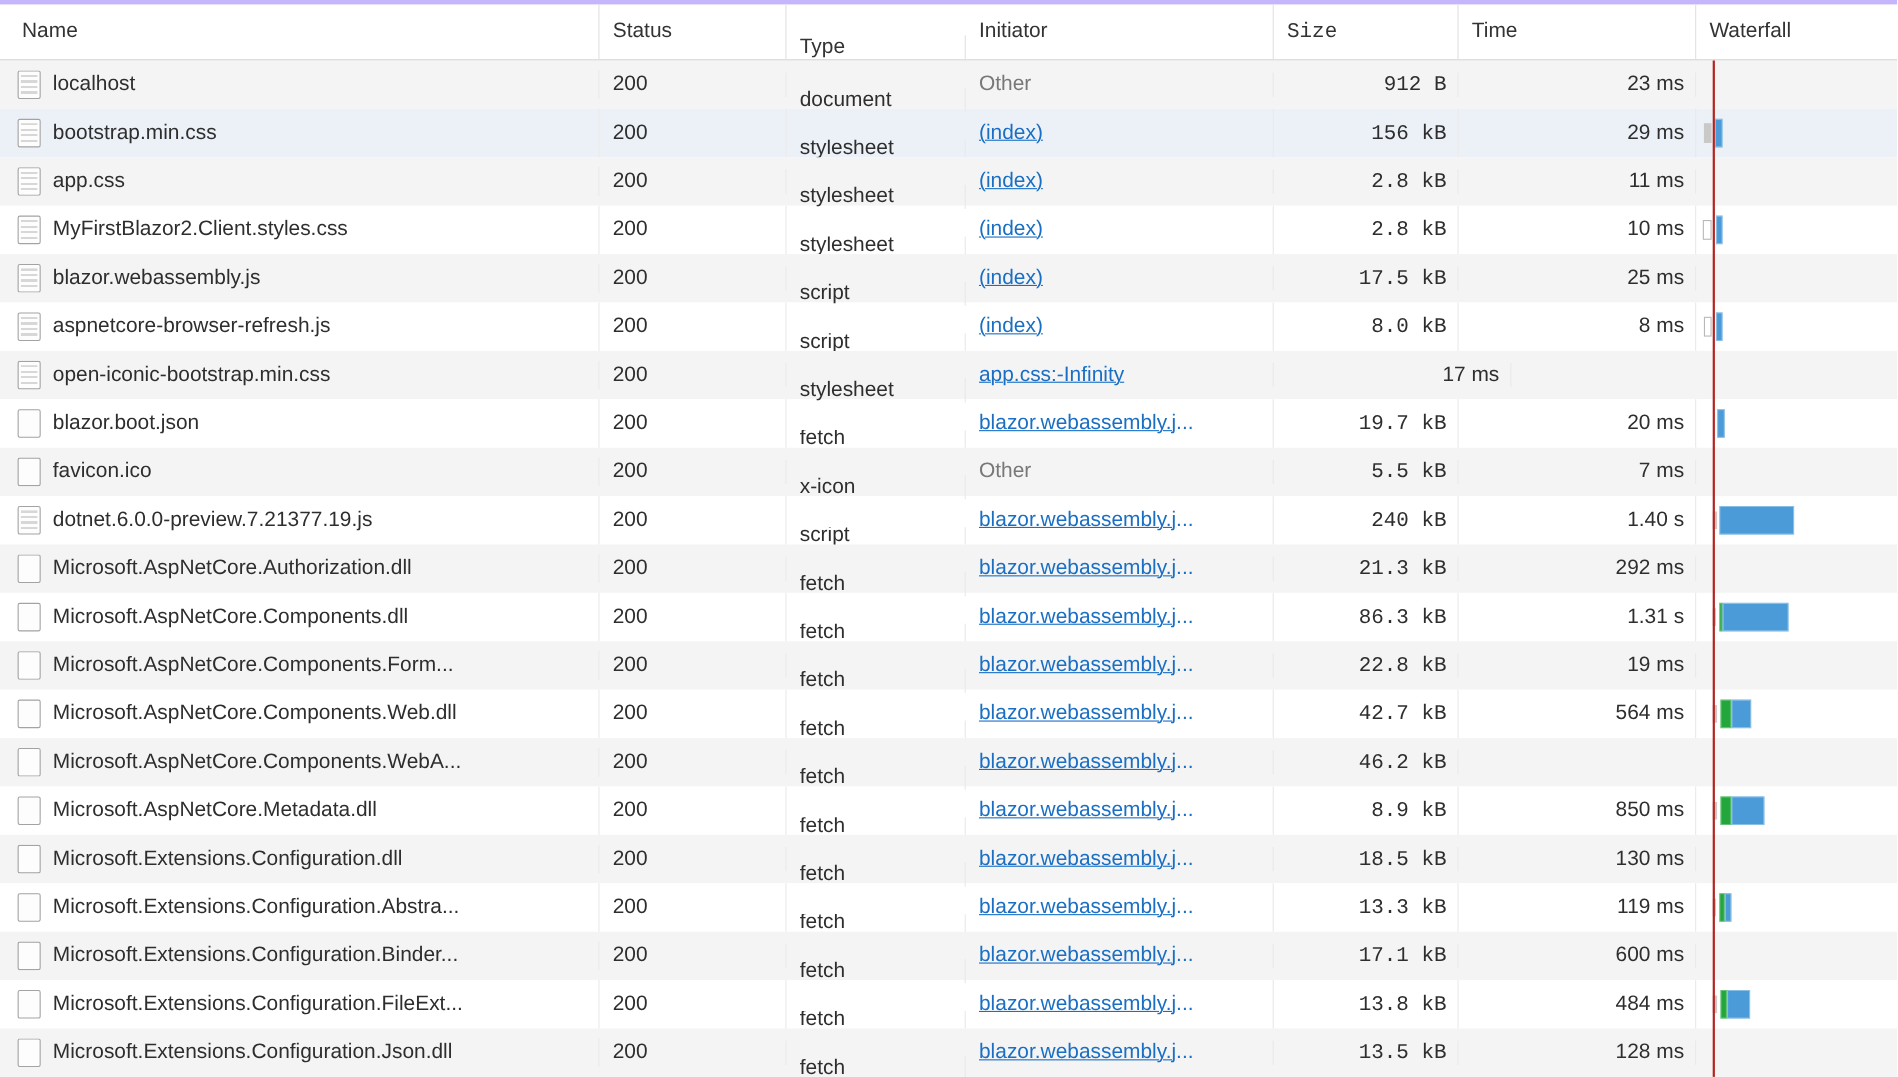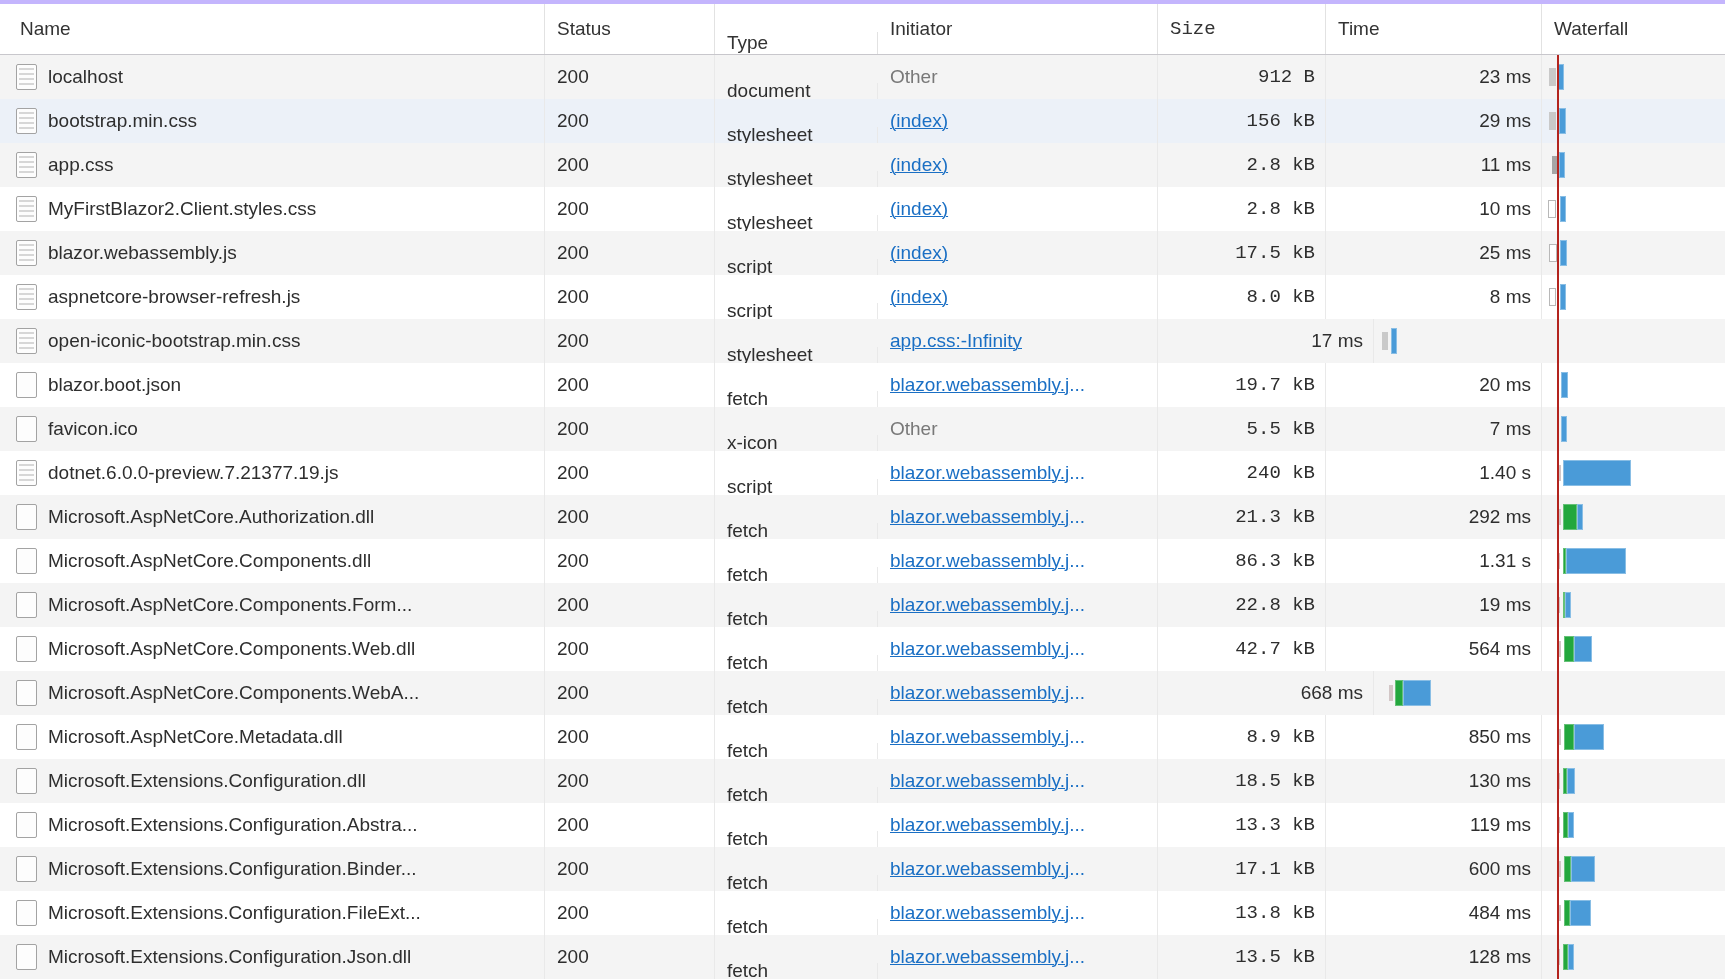--- a/index.html
+++ b/index.html
@@ -28,21 +28,21 @@
   .c-status    { width:170px; }
   .c-type      { width:163px;margin-top:28px; }
   .c-initiator { width:280px; }
   .c-size      { width:168px;font-family:Liberation Mono, monospace; }
   .c-time      { width:216px; }
   .c-waterfall { width:183px; }
 
   
   .tbody { position:relative; }
   .row { display:flex; height:44px; background:#fff; }
-  .row.stripe    { background:var(--row-stripe); }
+  .row.stripe    { background:var(--row-stripe);align-items:center; }
   .row.highlight { background:var(--row-highlight); }
 
   .cell {
     box-sizing:border-box; display:flex; align-items:center;
     padding:0 12px; border-right:1px solid #e9e9e9;
     white-space:nowrap; overflow:hidden;
   }
   .cell.num { justify-content:flex-end; padding-right:10px; }
   .cell.c-name { padding-left:16px; }
   .cell.c-waterfall { padding:0; position:relative; border-right:none; }
@@ -340,21 +340,21 @@
     <div class="cell c-name">
       <span class="file-icon"></span>
       <span class="name-text">Microsoft.AspNetCore.Components.WebA...</span>
     </div>
     <div class="cell c-status">200</div>
     <div class="cell c-type">fetch</div>
     <div class="cell c-initiator">
           <span class="init-link">blazor.webassembly.j</span>
           <span class="init-ellipsis">...</span>
         </div>
-    <div class="cell c-time num">668 ms</div>
+    <div class="cell c-size num">46.2 kB</div>
     <div class="cell c-waterfall">
           <div class="wf-seg wf-sliver" style="left: 15px; width: 4px;"></div>
           <div class="wf-seg wf-green" style="left: 21px; width: 8px;"></div>
           <div class="wf-seg wf-blue" style="left: 29px; width: 28px;"></div>
         </div>
   </div>
       <div class="row">
     <div class="cell c-name">
       <span class="file-icon"></span>
       <span class="name-text">Microsoft.AspNetCore.Metadata.dll</span>

